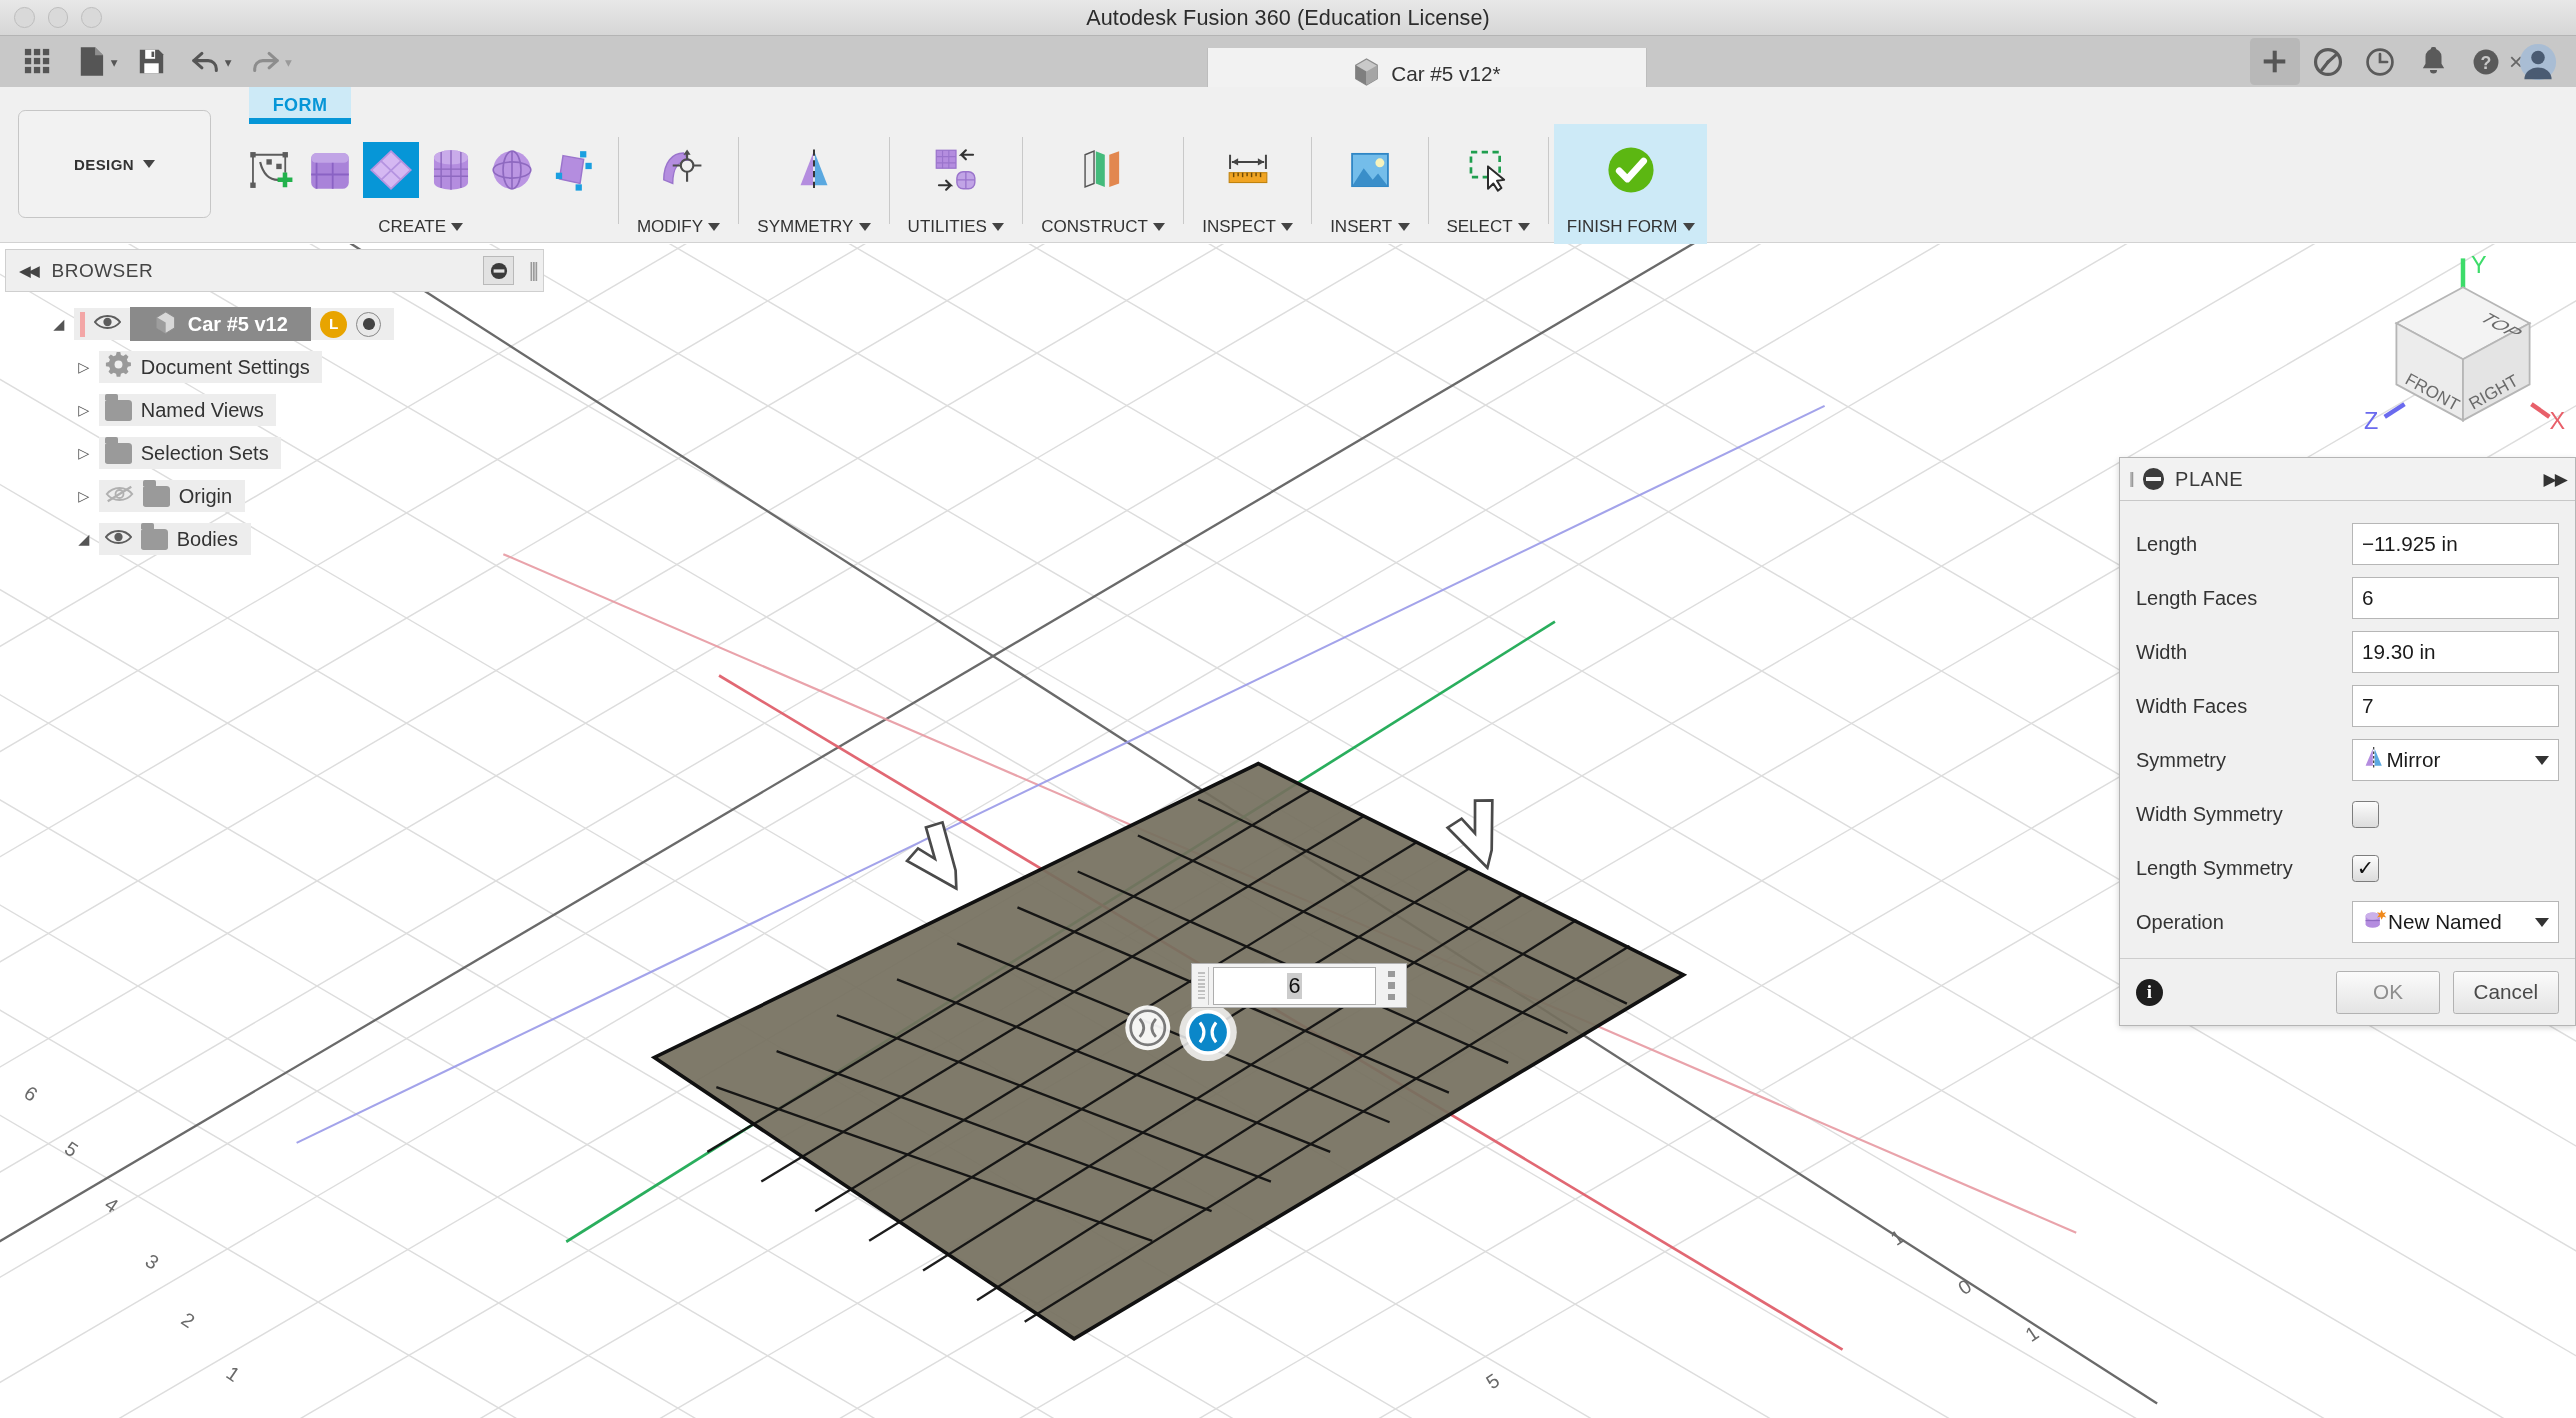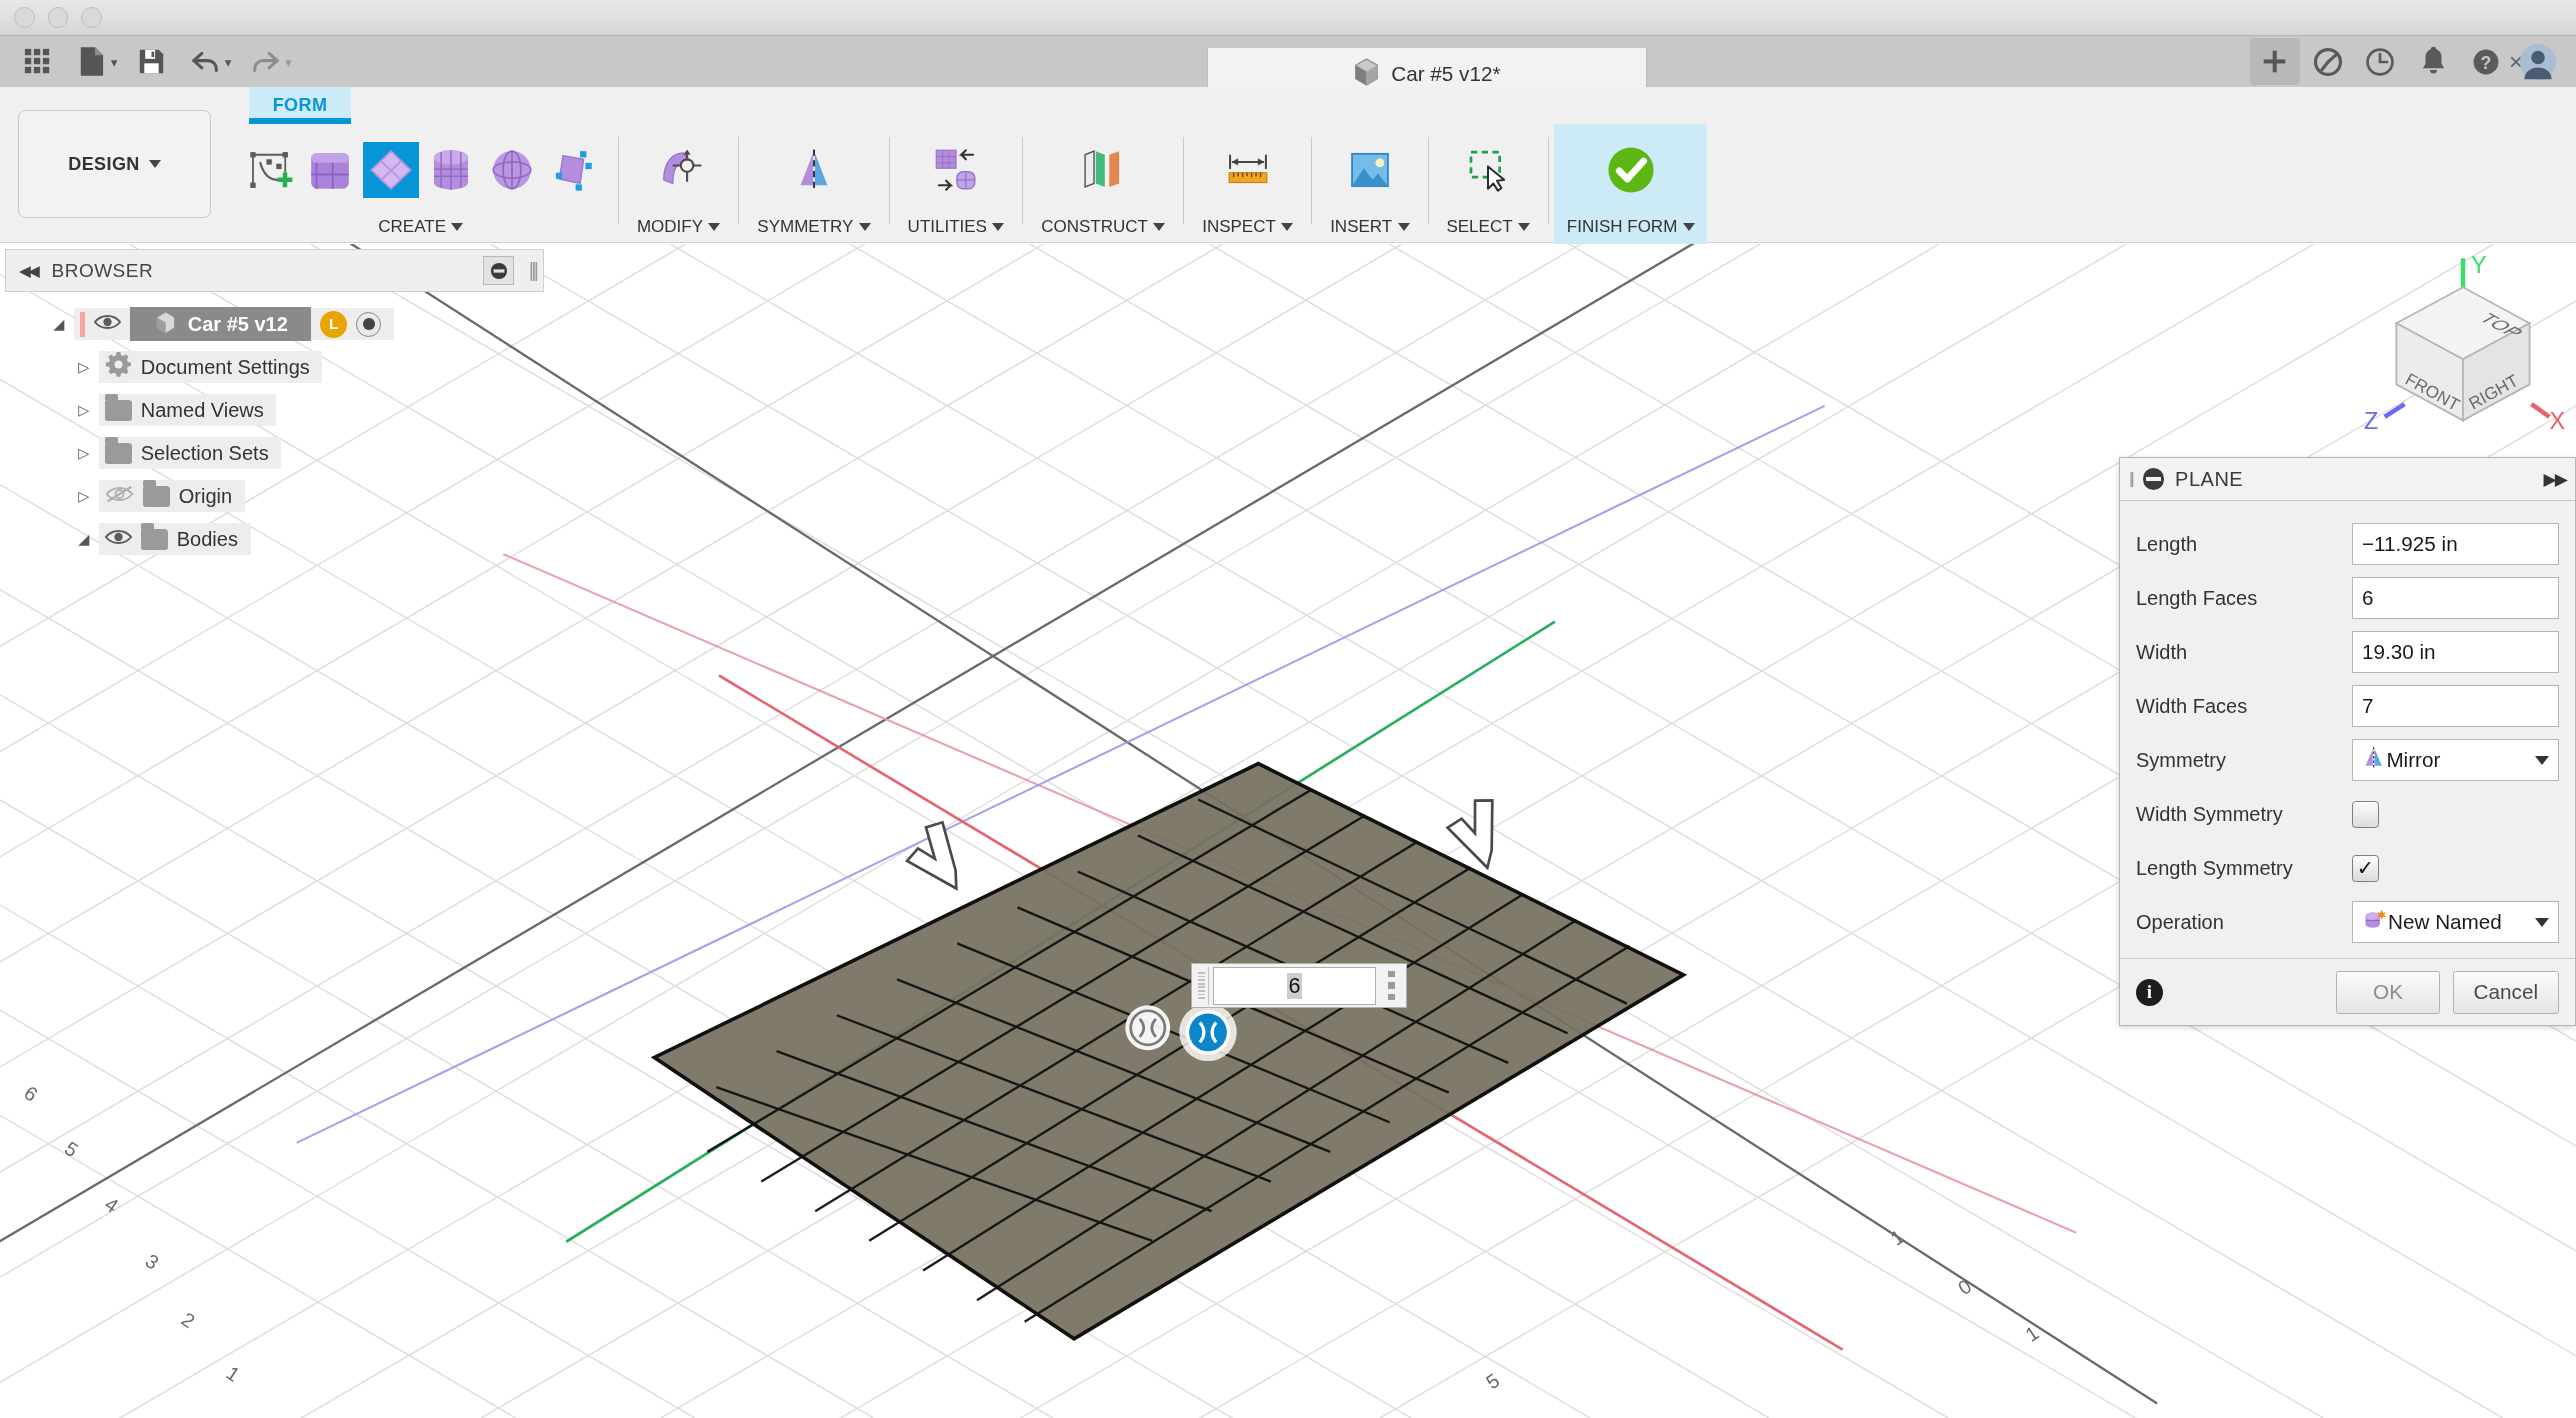--- a/index.html
+++ b/index.html
@@ -72,21 +72,21 @@
     letter-spacing: 0.4px;
   }
   .formtab::after {
     content: ""; position: absolute; left: 0; bottom: 0; width: 102px;
     height: 6.3px; background: #0696d7;
   }
   .designbox {
     position: absolute; left: 18px; top: 23.4px; width: 193px; height: 108px;
     border: 0.9px solid #c6c6c6; border-radius: 7.2px; background: #f2f2f2;
     display: flex; align-items: center; justify-content: center; gap: 9px;
-    font-size: 18px; font-weight: bold; color: #333; letter-spacing: 0.4px;
+    font-size: 15px; font-weight: bold; color: #333; letter-spacing: 0.4px;
   }
   .groups {
     position: absolute; left: 229px; top: 37px; right: 0; height: 120px;
     display: flex; align-items: stretch;
   }
   .grp { display: flex; flex-direction: column; align-items: center;
          justify-content: space-between; padding: 5.4px 12.6px 7.2px 12.6px;
          position: relative; }
   .grp.hl { background: #cdeaf7; }
   .grp-icons { display: flex; align-items: center; gap: 4.5px; height: 81px; }
@@ -210,20 +210,21 @@
 <body>
 
 <div id="app">
 
   <div class="titlebar">
     <div class="traffic">
       <div class="tl"></div>
       <div class="tl"></div>
       <div class="tl"></div>
     </div>
+    <div class="win-title">Autodesk Fusion 360 (Education License)</div>
   </div>
 
   <div class="qatrow">
     <div class="qat">
       <div class="qbtn">
         <svg width="27" height="27" viewBox="0 0 30 30">
             <g fill="#555">
           <rect x="1" y="1" width="7" height="7"></rect>
               <rect x="11" y="1" width="7" height="7"></rect>
               <rect x="21" y="1" width="7" height="7"></rect>

